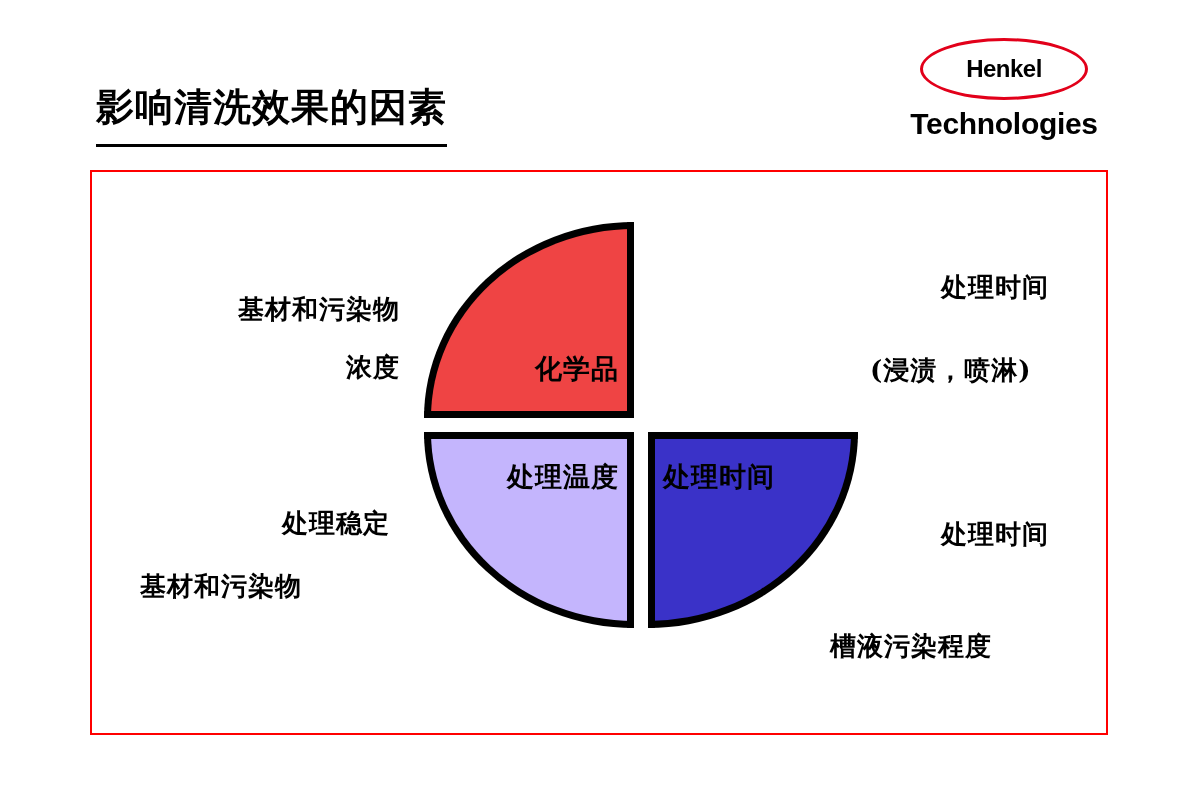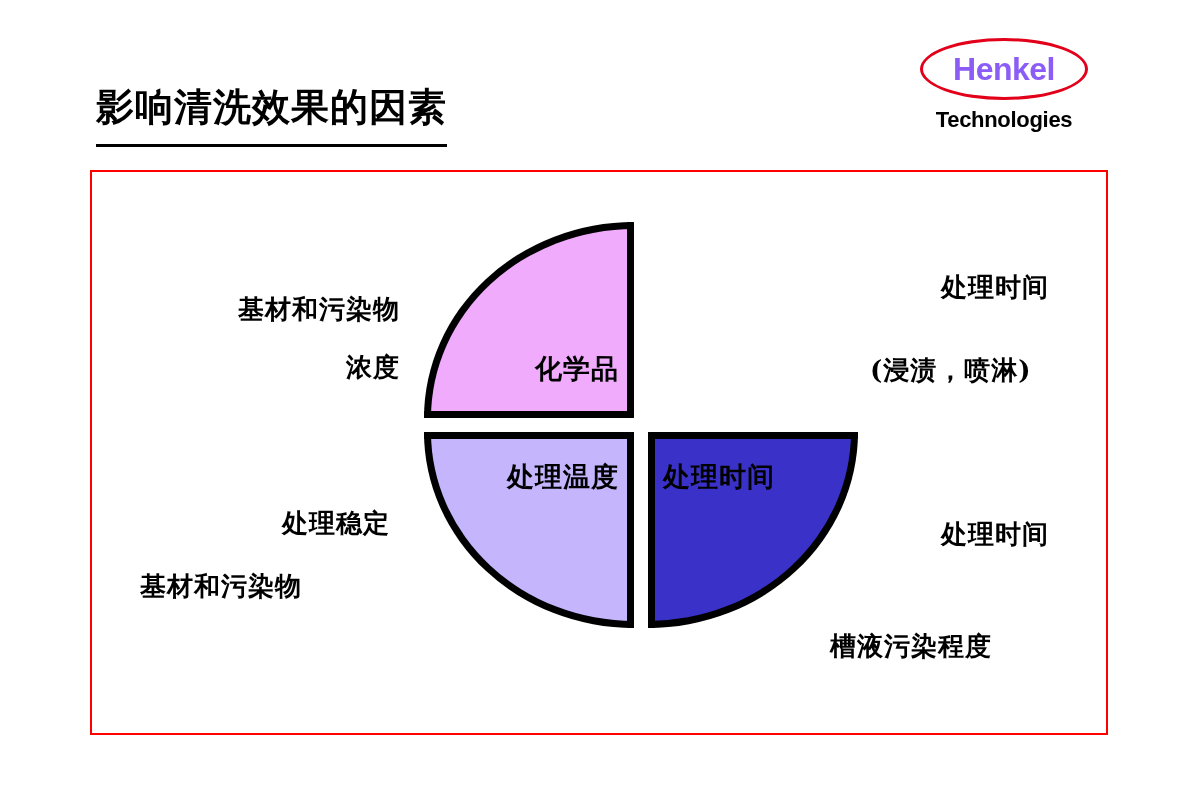--- a/index.html
+++ b/index.html
@@ -47,29 +47,29 @@
     border: 3px solid #e2001a;
     border-radius: 50%;
     box-sizing: border-box;
   }
   #logo-wordmark {
     position: absolute;
     left: 0; right: 0;
     top: 50%;
     transform: translateY(-50%);
     font-family: "Liberation Sans", sans-serif;
-    font-size: 32px;
+    font-size: 24px;
     font-weight: 700;
-    color: #8b5cf6;
+    color: #000000;
     letter-spacing: -0.5px;
   }
   #logo-tagline {
     margin-top: 7px;
     font-family: "Liberation Sans", sans-serif;
-    font-size: 22px;
+    font-size: 30px;
     font-weight: 700;
     color: #000000;
     letter-spacing: -0.3px;
   }
 
   
   #content-frame {
     position: absolute;
     left: 90px;
     top: 170px;
@@ -159,21 +159,21 @@
   <div id="logo-oval">
     <div id="logo-wordmark">Henkel</div>
   </div>
   <div id="logo-tagline">Technologies</div>
 </div>
 
 <div id="content-frame"></div>
 
 <div id="quadrant-diagram">
 
-  <div class="quadrant" id="quadrant-chemicals" style="background:#f0abfc">
+  <div class="quadrant" id="quadrant-chemicals" style="background:#ef4444">
     <span class="q-label">化学品</span>
   </div>
 
 
   <div class="quadrant" id="quadrant-temperature" style="background:#c4b5fd">
     <span class="q-label">处理温度</span>
   </div>
 
   <div class="quadrant" id="quadrant-time" style="background:#3a32c8">
     <span class="q-label">处理时间</span>

